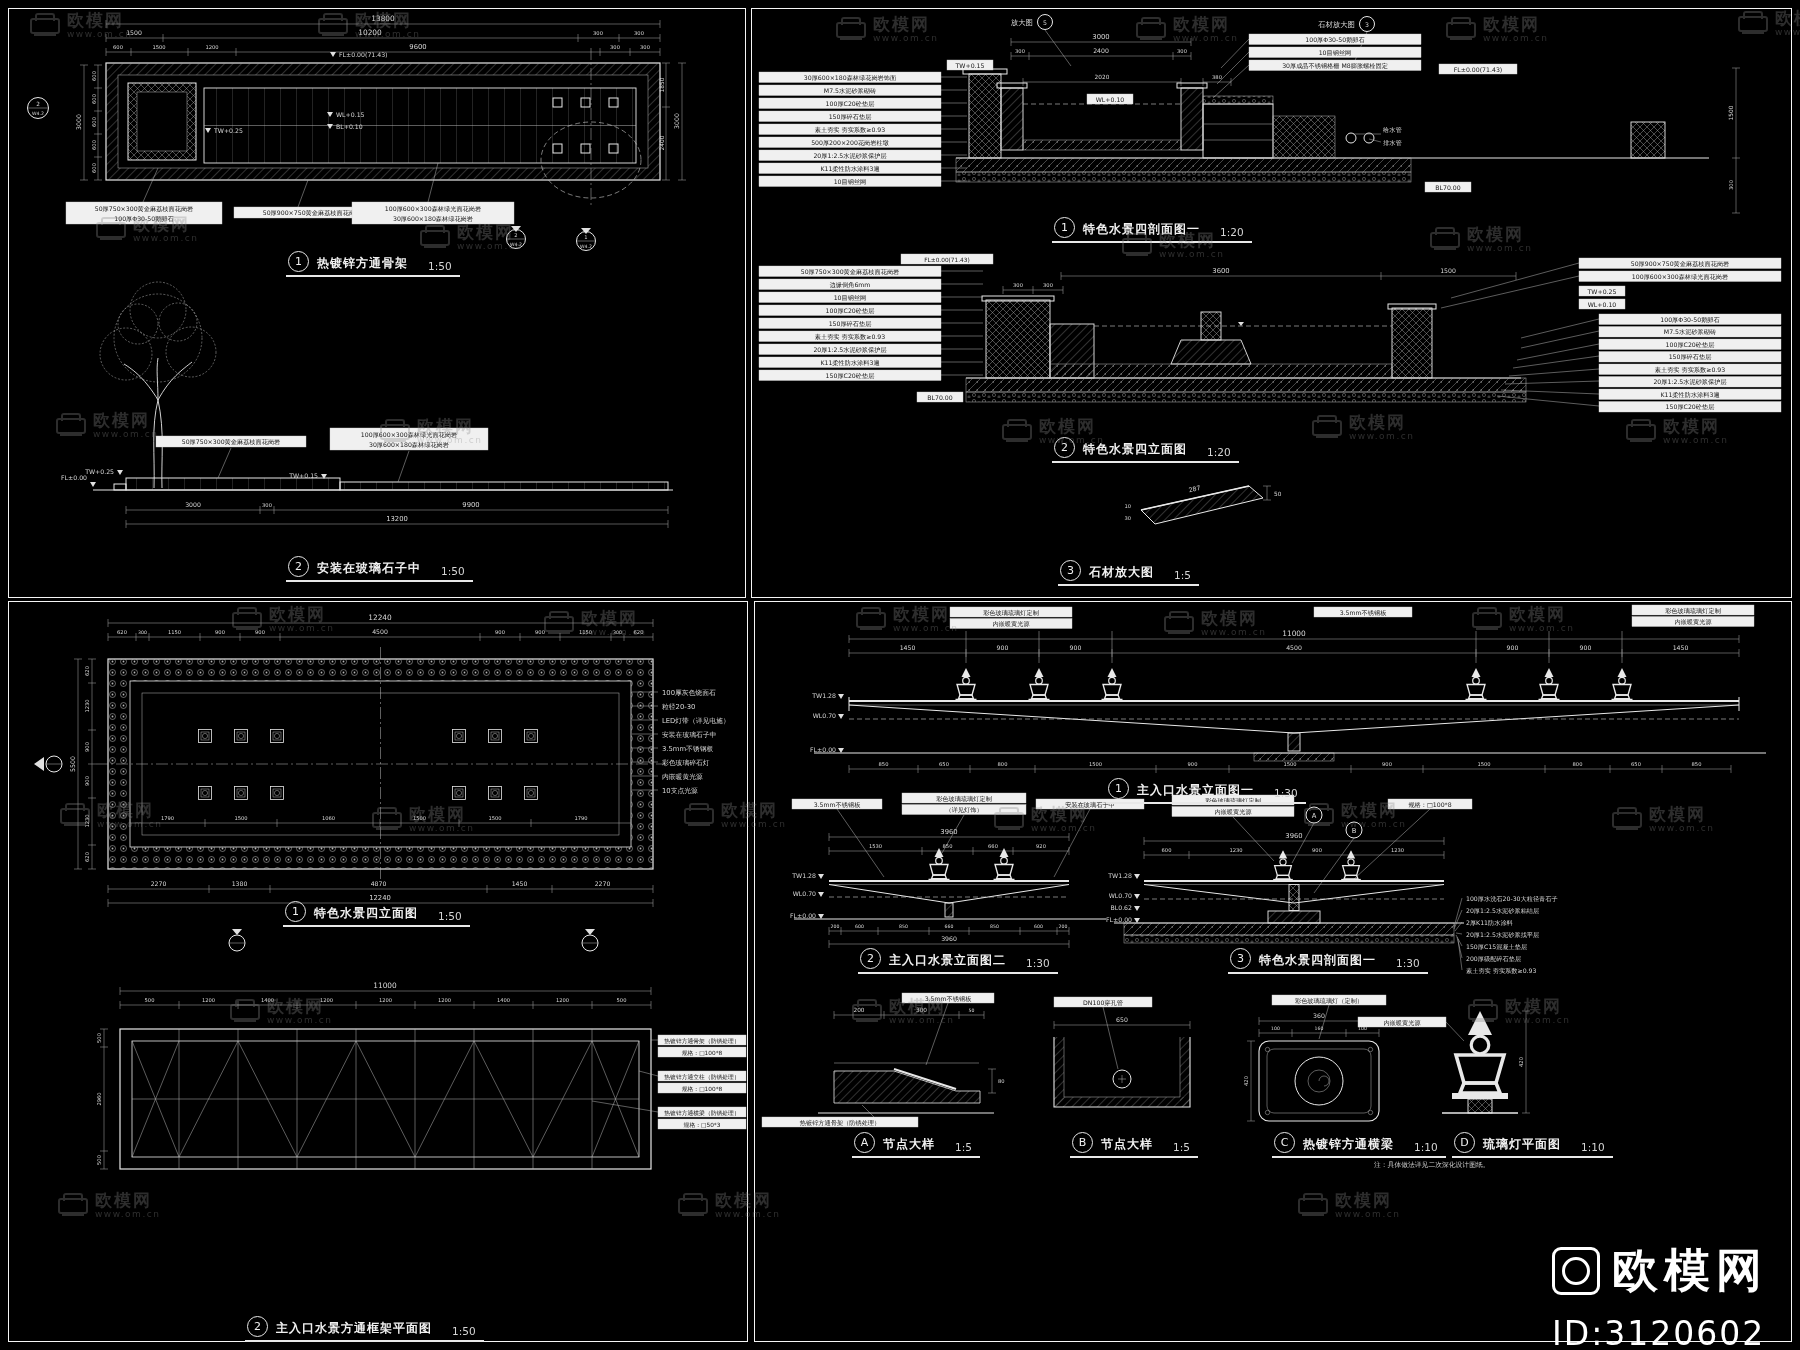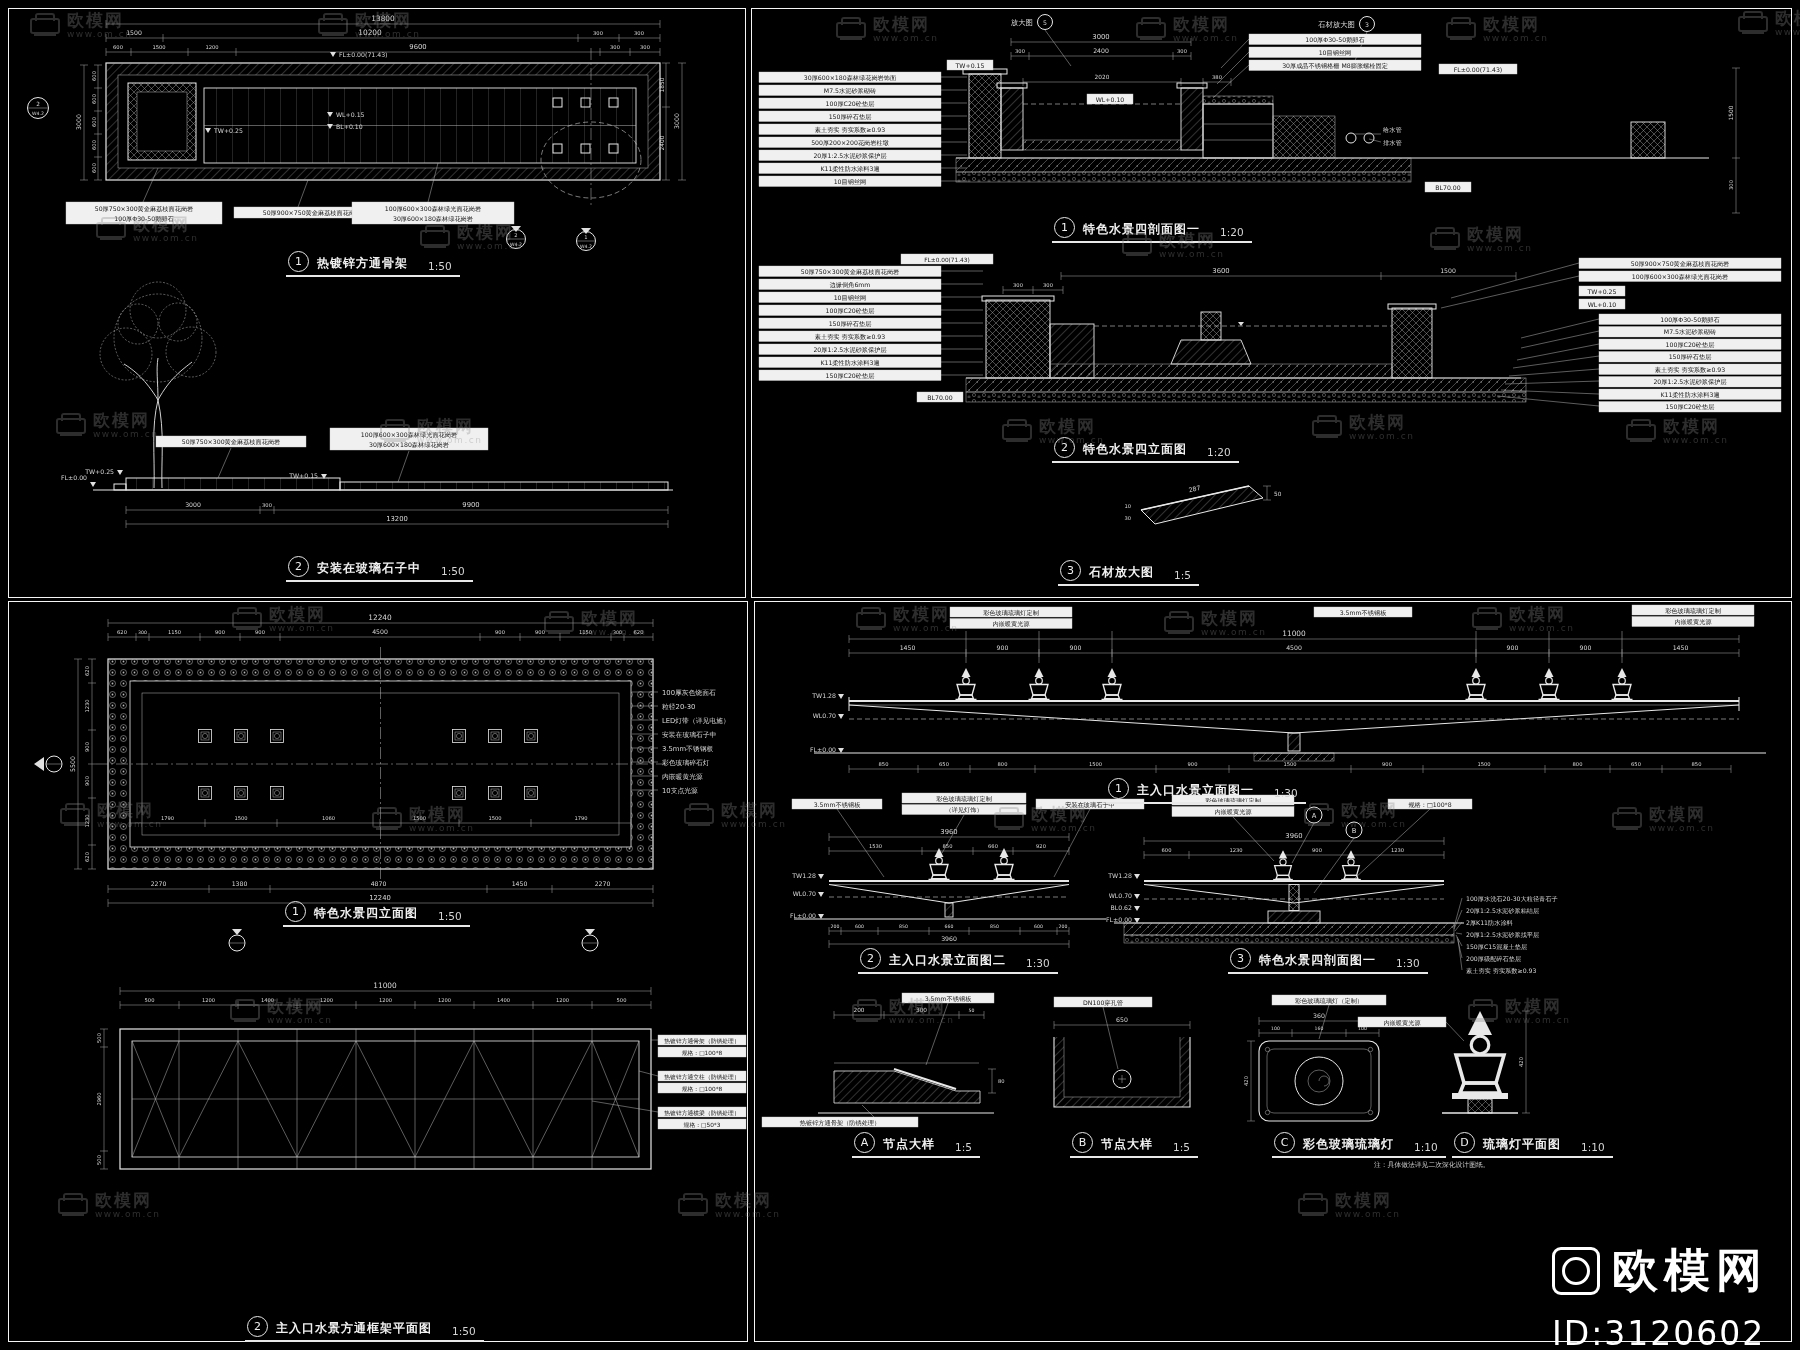--- a/index.html
+++ b/index.html
@@ -766,21 +766,21 @@
       <span class="tx">节点大样</span>
       <span class="sc">1:5</span>
     </div>
   <div class="dwg-title" style="left:1070px;top:1132px">
       <span class="no">B</span>
       <span class="tx">节点大样</span>
       <span class="sc">1:5</span>
     </div>
   <div class="dwg-title" style="left:1272px;top:1132px">
       <span class="no">C</span>
-      <span class="tx">彩色玻璃琉璃灯</span>
+      <span class="tx">热镀锌方通横梁</span>
       <span class="sc">1:10</span>
     </div>
   <div class="dwg-title" style="left:1452px;top:1132px">
       <span class="no">D</span>
       <span class="tx">琉璃灯平面图</span>
       <span class="sc">1:10</span>
     </div>
 
   <div class="wm" style="left:30px;top:12px">
       <span class="wm-sofa"></span>

